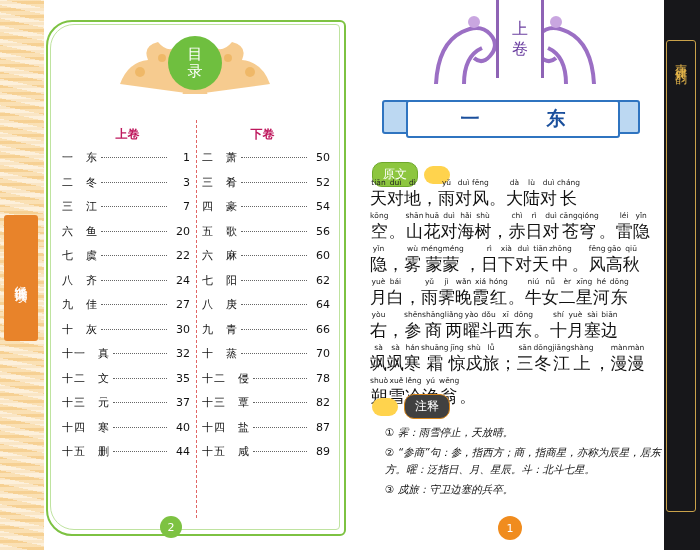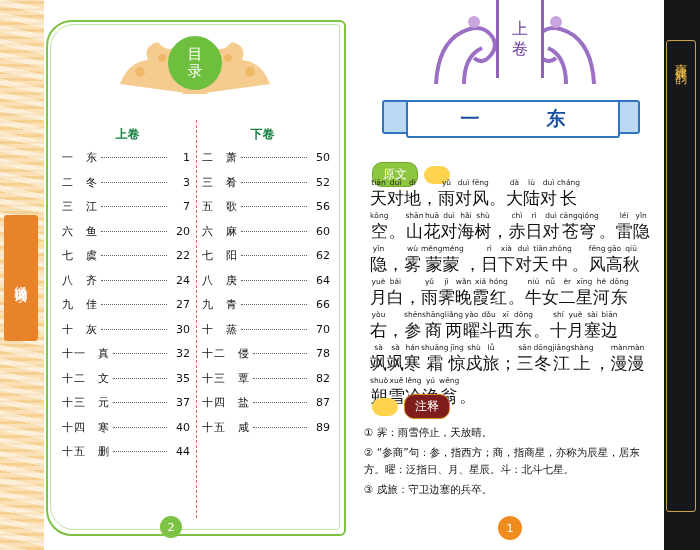--- a/index.html
+++ b/index.html
@@ -47,21 +47,21 @@
   }
   .toc-badge{
     position:absolute;left:168px;top:36px;width:54px;height:54px;
     border-radius:50%;background:#6fbf3f;
     display:flex;flex-direction:column;align-items:center;justify-content:center;
     color:#fff;font-size:15px;line-height:17px;letter-spacing:0px;
   }
   .toc-badge span{display:block;}
   .col-heads{
     position:absolute;top:126px;left:60px;width:270px;
-    display:flex;font-size:12px;color:#15803d;
+    display:flex;font-size:12px;color:#be185d;
   }
   .col-heads .h{width:50%;text-align:center;font-weight:bold;}
   .divider{
     position:absolute;left:196px;top:120px;width:0;height:398px;
     border-left:1px dashed #e06666;
   }
   .toc-cols{
     position:absolute;left:56px;top:150px;width:280px;height:370px;
     display:flex;
   }
@@ -119,21 +119,21 @@
   .band-wing{
     position:absolute;top:100px;width:28px;height:34px;
     background:#bcd8f2;border:2px solid #2f74c0;box-sizing:border-box;border-radius:3px;
   }
   .band-wing.l{left:30px;}
   .band-wing.r{left:260px;}
   .sec-tag{
     position:absolute;display:flex;align-items:center;gap:6px;
   }
   .sec-tag .pill{
-    background:#7f1d1d;color:#fff;font-size:12px;padding:3px 10px;border-radius:10px;
+    background:#404040;color:#fff;font-size:12px;padding:3px 10px;border-radius:10px;
     border:1px solid #d9861a;
   }
   .sec-tag .pill.green{background:#8dc63f;border-color:#6ea82c;}
   .sec-tag .deco{
     width:26px;height:18px;border-radius:9px;background:#ffd34d;
   }
   .orig-tag{left:20px;top:162px;}
   .note-tag{left:20px;top:394px;}
   .poem{
     position:absolute;left:18px;top:178px;width:292px;
@@ -147,22 +147,22 @@
   }
   .py{
     font-size:7.5px;color:#222;height:10px;line-height:10px;letter-spacing:0;
     font-family:"DejaVu Sans","Liberation Sans",sans-serif;
   }
   .hz{
     font-size:17px;line-height:21px;color:#111;
     font-family:"DejaVu Sans","Liberation Sans",sans-serif;
   }
   .notes{
-    position:absolute;left:12px;top:424px;width:288px;
-    font-size:10.5px;line-height:17px;color:#111;
+    position:absolute;left:33px;top:424px;width:288px;
+    font-size:10.5px;line-height:17px;color:#111;font-style:italic;
   }
   .notes p{margin:0 0 3px 0;}
   .page-num-right{
     position:absolute;left:146px;bottom:10px;width:24px;height:24px;
     border-radius:50%;background:#f08c1e;color:#fff;font-size:11px;
     display:flex;align-items:center;justify-content:center;
   }
 </style>
 </head>
 <body>
@@ -272,20 +272,25 @@
             <span class="toc-label">二　萧</span>
             <span class="toc-dots"></span>
             <span class="toc-page">50</span>
           </div>
           <div class="toc-row">
             <span class="toc-label">三　肴</span>
             <span class="toc-dots"></span>
             <span class="toc-page">52</span>
           </div>
           <div class="toc-row">
+            <span class="toc-label">四　豪</span>
+            <span class="toc-dots"></span>
+            <span class="toc-page">54</span>
+          </div>
+          <div class="toc-row">
             <span class="toc-label">五　歌</span>
             <span class="toc-dots"></span>
             <span class="toc-page">56</span>
           </div>
           <div class="toc-row">
             <span class="toc-label">六　麻</span>
             <span class="toc-dots"></span>
             <span class="toc-page">60</span>
           </div>
           <div class="toc-row">

